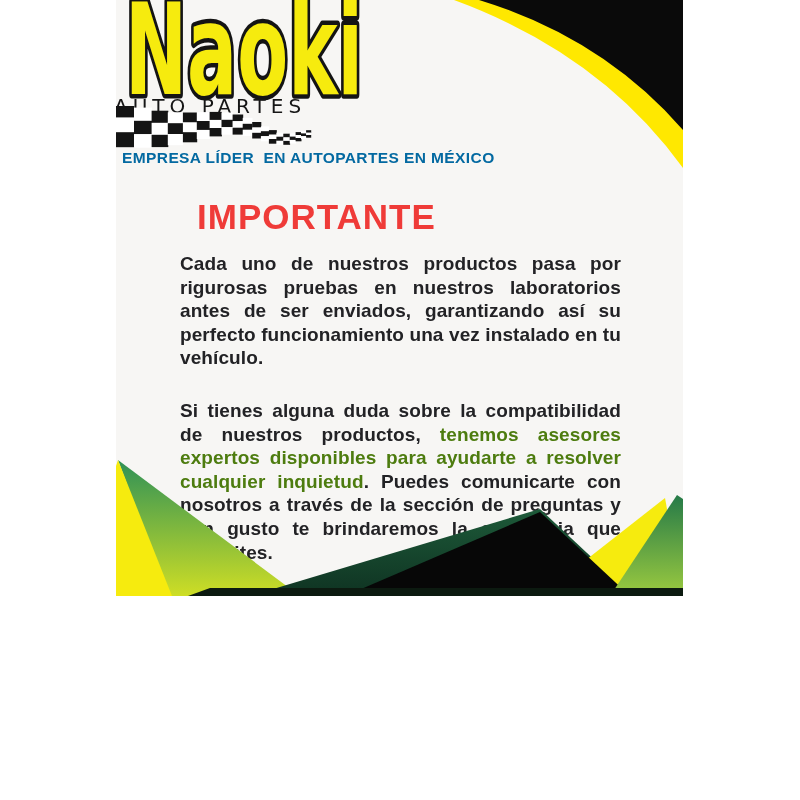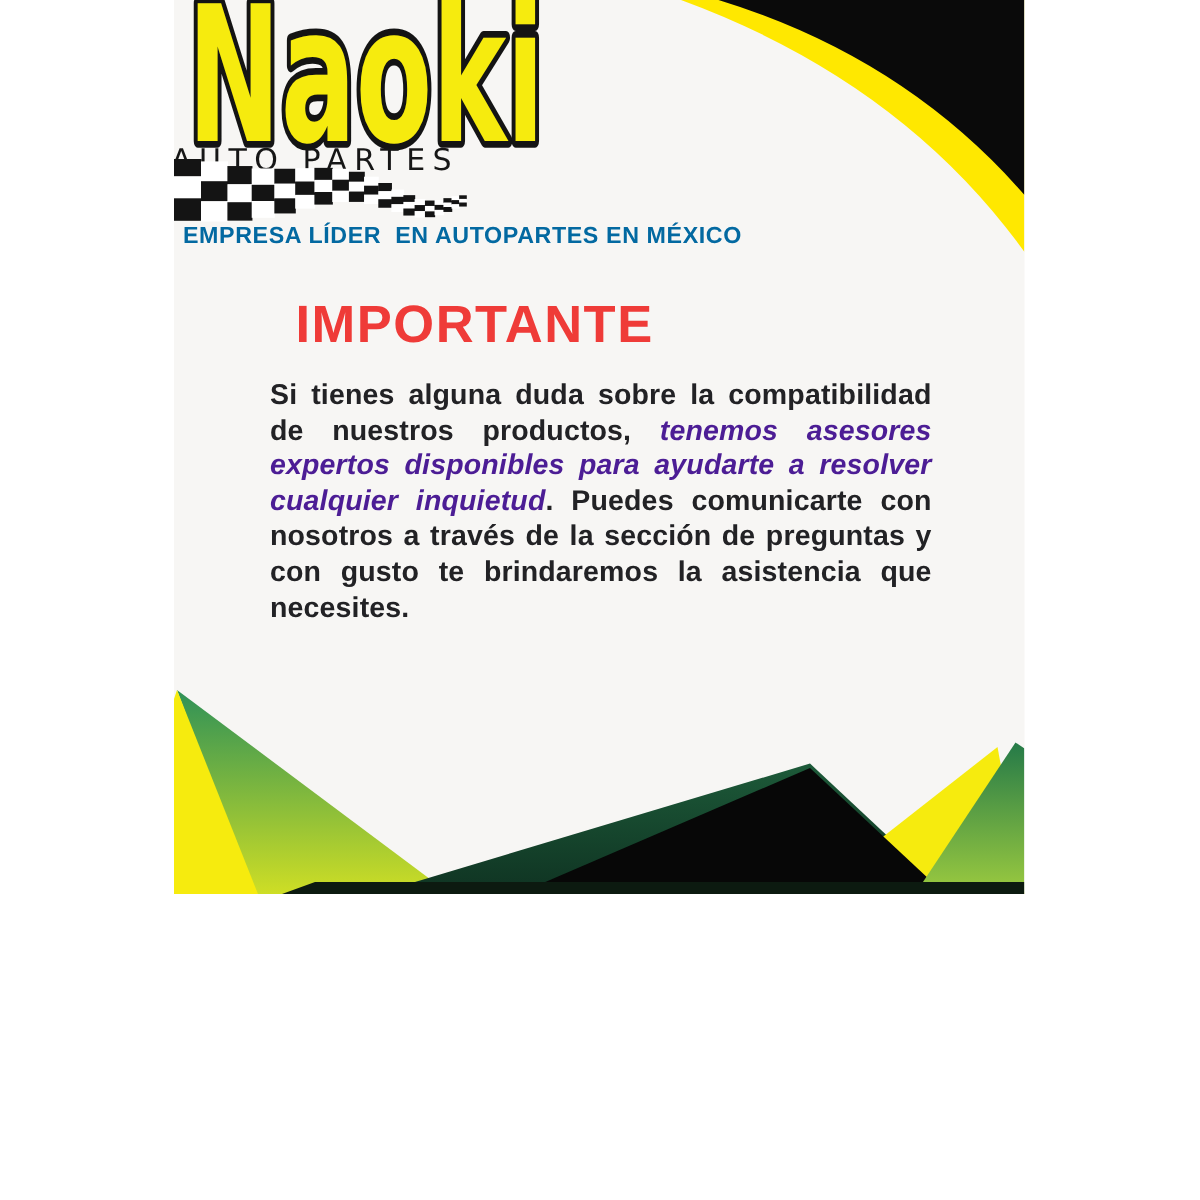--- a/index.html
+++ b/index.html
@@ -35,21 +35,21 @@
     position:absolute;left:81px;top:197px;margin:0;
     font-size:35px;font-weight:700;letter-spacing:1px;color:#ef3b38;
   }
   .bodytext{
     position:absolute;left:64px;top:252px;width:441px;
     font-size:19px;line-height:23.6px;font-weight:700;color:#222225;
     text-align:justify;letter-spacing:.1px;
   }
   .bodytext p{margin:0 0 0 0;}
   .bodytext p + p{margin-top:29px;}
-  .hl{color:#4c1d95;font-style:italic;}
+  .hl{color:#4d7c0f;}
   
   .bottom-svg{position:absolute;left:0;bottom:0;width:567px;height:145px;display:block;}
 </style>
 </head>
 <body>
 
 <div class="flyer">
 
   <svg class="corner-svg" viewBox="0 0 230 175" aria-hidden="true">
     <path d="M1,0 L230,0 L230,168 Q148,54 1,0 Z" fill="#ffe800"></path>
@@ -117,20 +117,21 @@
       <rect x="188.0" y="30.1" width="5.4" height="3.0" fill="#ffffff"></rect>
       <rect x="193.1" y="24.2" width="5.1" height="2.7" fill="#141414"></rect>
       <rect x="193.1" y="26.6" width="5.1" height="2.7" fill="#ffffff"></rect>
       <rect x="193.1" y="29.0" width="5.1" height="2.7" fill="#141414"></rect>
     </svg>
   <div class="tagline">EMPRESA LÍDER  EN AUTOPARTES EN MÉXICO</div>
 
   <h1 class="heading">IMPORTANTE</h1>
 
   <div class="bodytext">
+    <p>Cada uno de nuestros productos pasa por rigurosas pruebas en nuestros laboratorios antes de ser enviados, garantizando así su perfecto funcionamiento una vez instalado en tu vehículo.</p>
     <p><span>Si tienes alguna duda sobre la compatibilidad de nuestros productos, </span><span class="hl">tenemos asesores expertos disponibles para ayudarte a resolver cualquier inquietud</span><span>. Puedes comunicarte con nosotros a través de la sección de preguntas y con gusto te brindaremos la asistencia que necesites.</span></p>
   </div>
 
   <svg class="bottom-svg" viewBox="0 0 567 145" aria-hidden="true">
     <defs>
       <linearGradient id="gradL" x1="0" y1="0" x2="0" y2="1">
         <stop offset="0" stop-color="#2f9157"></stop>
           <stop offset="1" stop-color="#cede25"></stop>
       </linearGradient>
       <linearGradient id="gradR" x1="0" y1="0" x2="0" y2="1">

